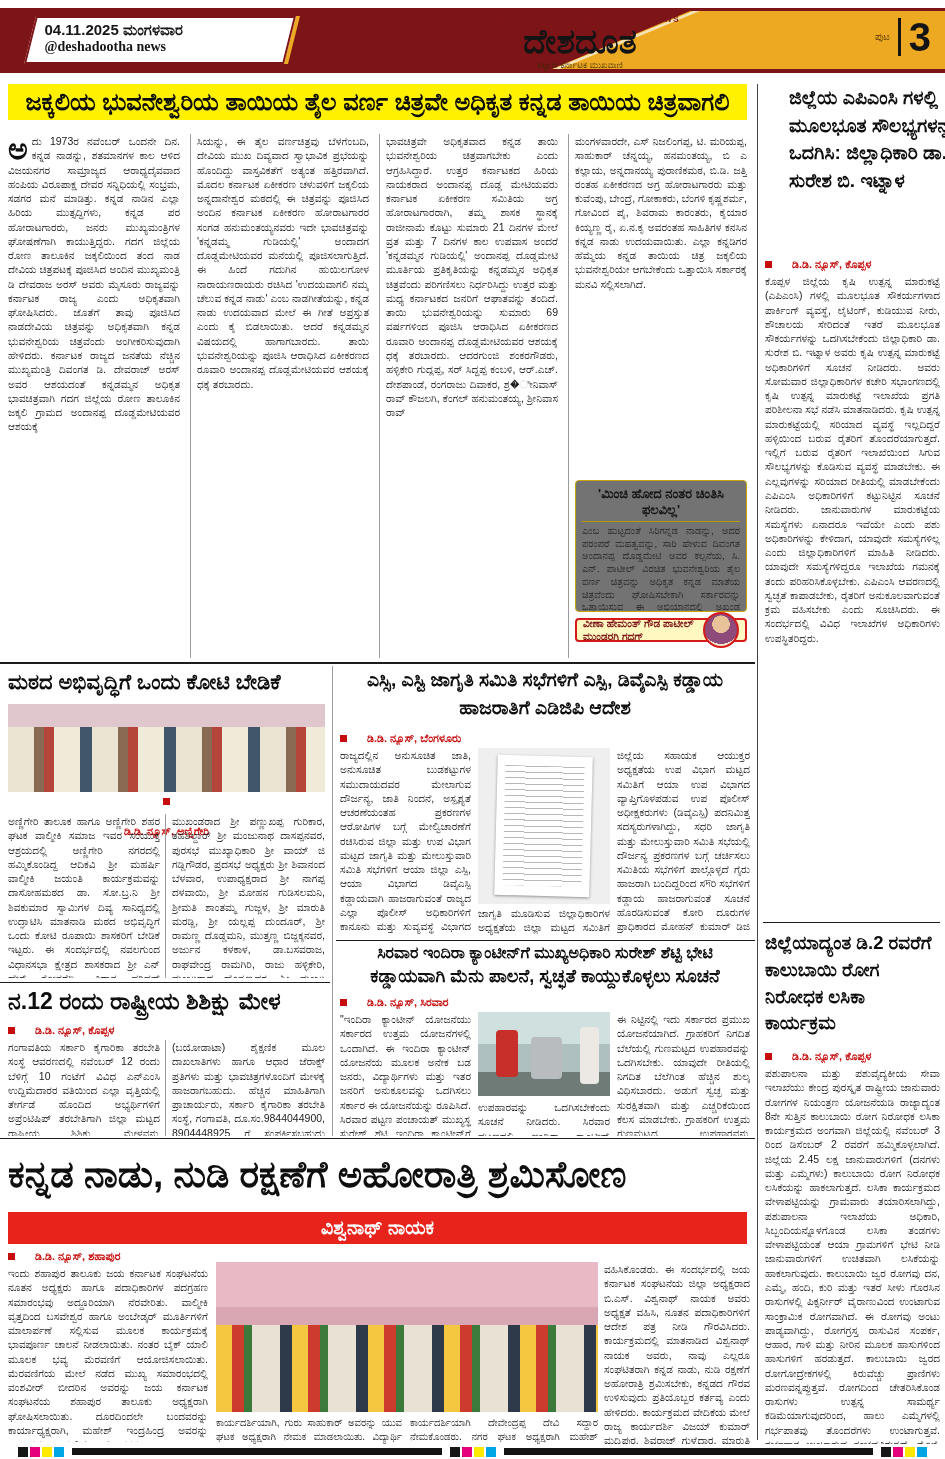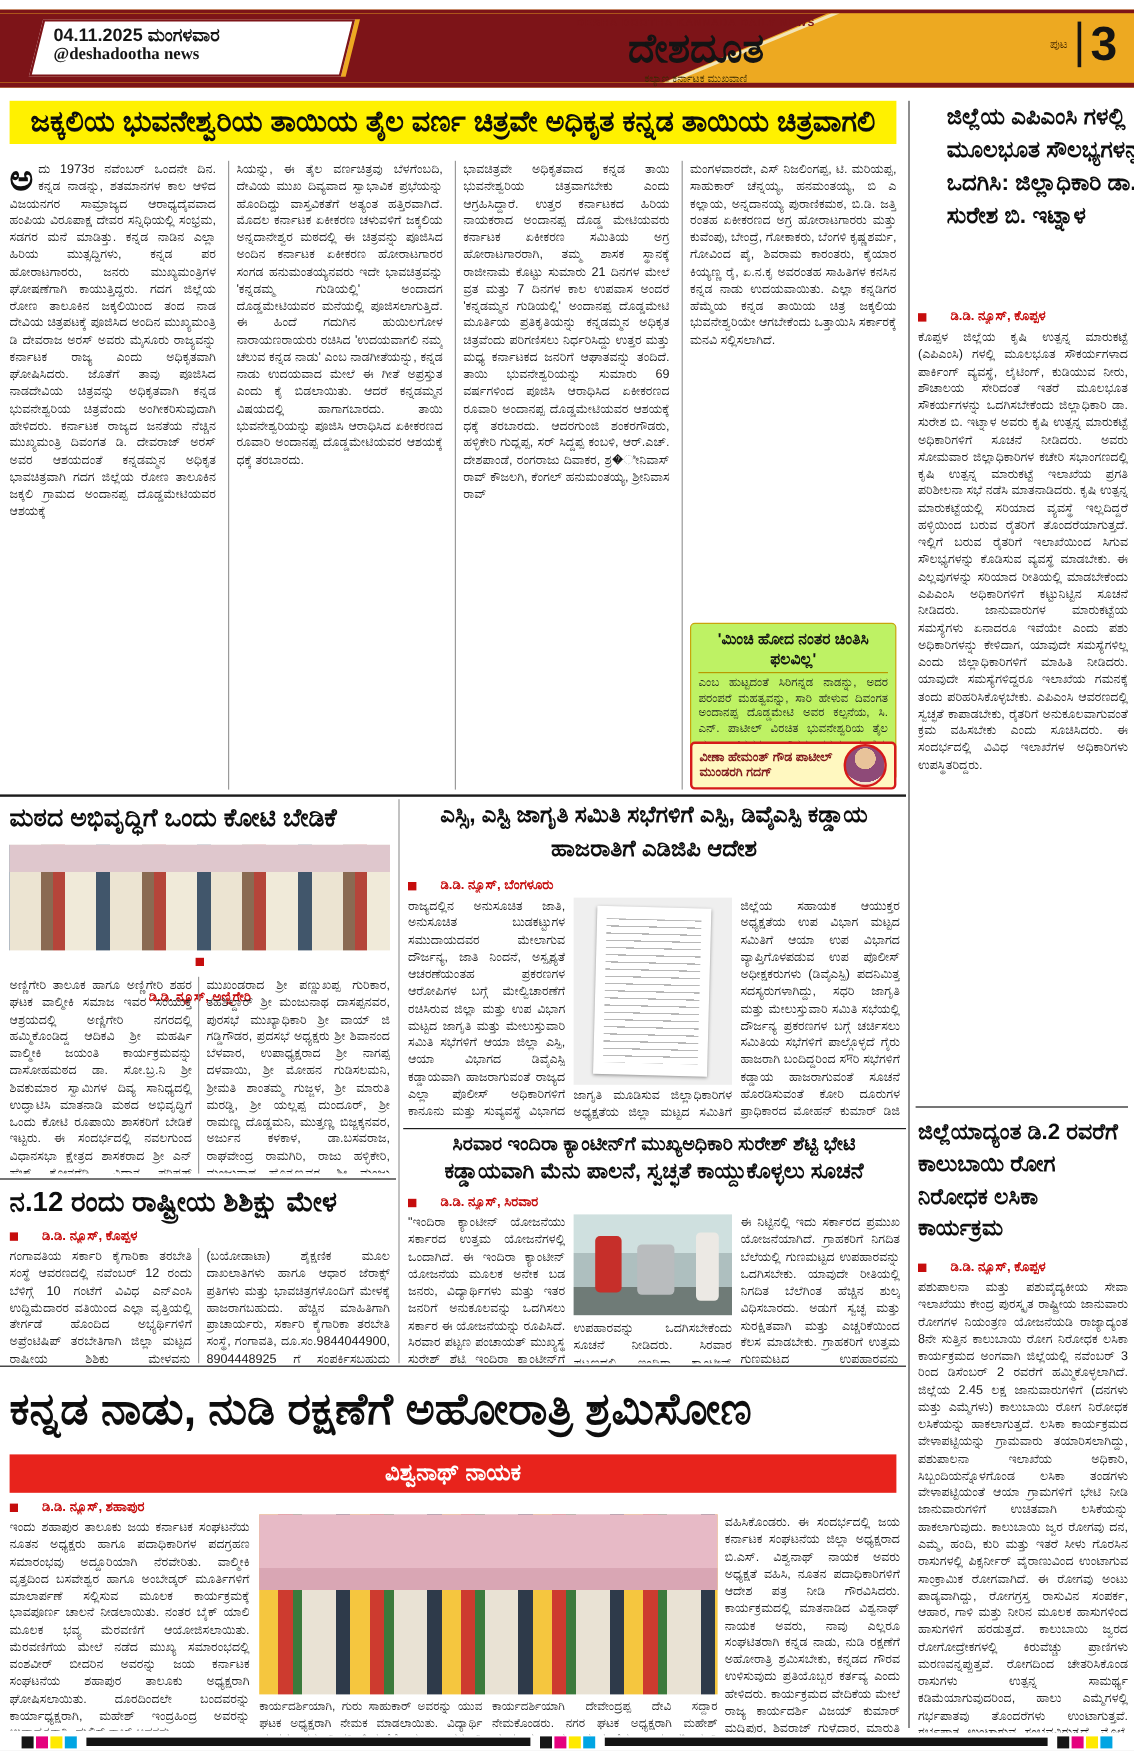--- a/index.html
+++ b/index.html
@@ -33,26 +33,26 @@
   .page-label{font-size:10px;font-weight:normal;color:#4a2c00;}
   .page-sep{width:3px;height:38px;background:#141414;}
   .page-num{font-size:40px;font-weight:bold;color:#141414;line-height:1;}
 
   
   .lead-head{position:absolute;left:8px;top:84px;width:739px;height:36px;background:#fff100;
              display:flex;align-items:center;justify-content:center;text-align:center;
              font-size:24px;font-weight:bold;color:#0d0d0d;line-height:1.05;overflow:hidden;}
   .dropcap{float:left;font-size:30px;font-weight:bold;line-height:.9;margin:1px 4px 0 0;color:#101010;}
 
-  .inset-box{position:absolute;left:575px;top:480px;width:172px;height:132px;background:#bef264;
-             border:1px solid #c8a50c;border-radius:4px;padding:5px 6px;box-sizing:border-box;overflow:hidden;margin-top:39px;}
+  .inset-box{position:absolute;left:575px;top:480px;width:172px;height:132px;background:#737373;
+             border:1px solid #c8a50c;border-radius:4px;padding:5px 6px;box-sizing:border-box;overflow:hidden;}
   .inset-title{font-size:13px;font-weight:bold;text-align:center;border-bottom:1px solid #b99a00;
                padding-bottom:3px;margin-bottom:3px;color:#131313;}
   .inset-body{font-size:9.8px;line-height:1.3;text-align:justify;color:#222;}
-  .author-box{position:absolute;left:575px;top:618px;width:172px;height:40px;background:#fff8c0;
+  .author-box{position:absolute;left:575px;top:618px;width:172px;height:24px;background:#fff8c0;
               border:2px solid #d61a1a;border-radius:4px;display:flex;align-items:center;
               justify-content:space-between;padding:2px 6px;box-sizing:border-box;}
   .author-name{font-size:10.5px;font-weight:bold;color:#7d1418;line-height:1.25;}
   .avatar{width:32px;height:32px;border-radius:50%;border:2px solid #d61a1a;flex:0 0 auto;
           background:radial-gradient(circle at 50% 32%,#e8c39a 0 32%,#8e4a78 33% 72%,#f3e6d0 73%);}
 
   
   .photo{position:absolute;overflow:hidden;}
   .photo-matha{background:
       linear-gradient(180deg,#dfc7cd 0 26%,rgba(0,0,0,0) 26%),

